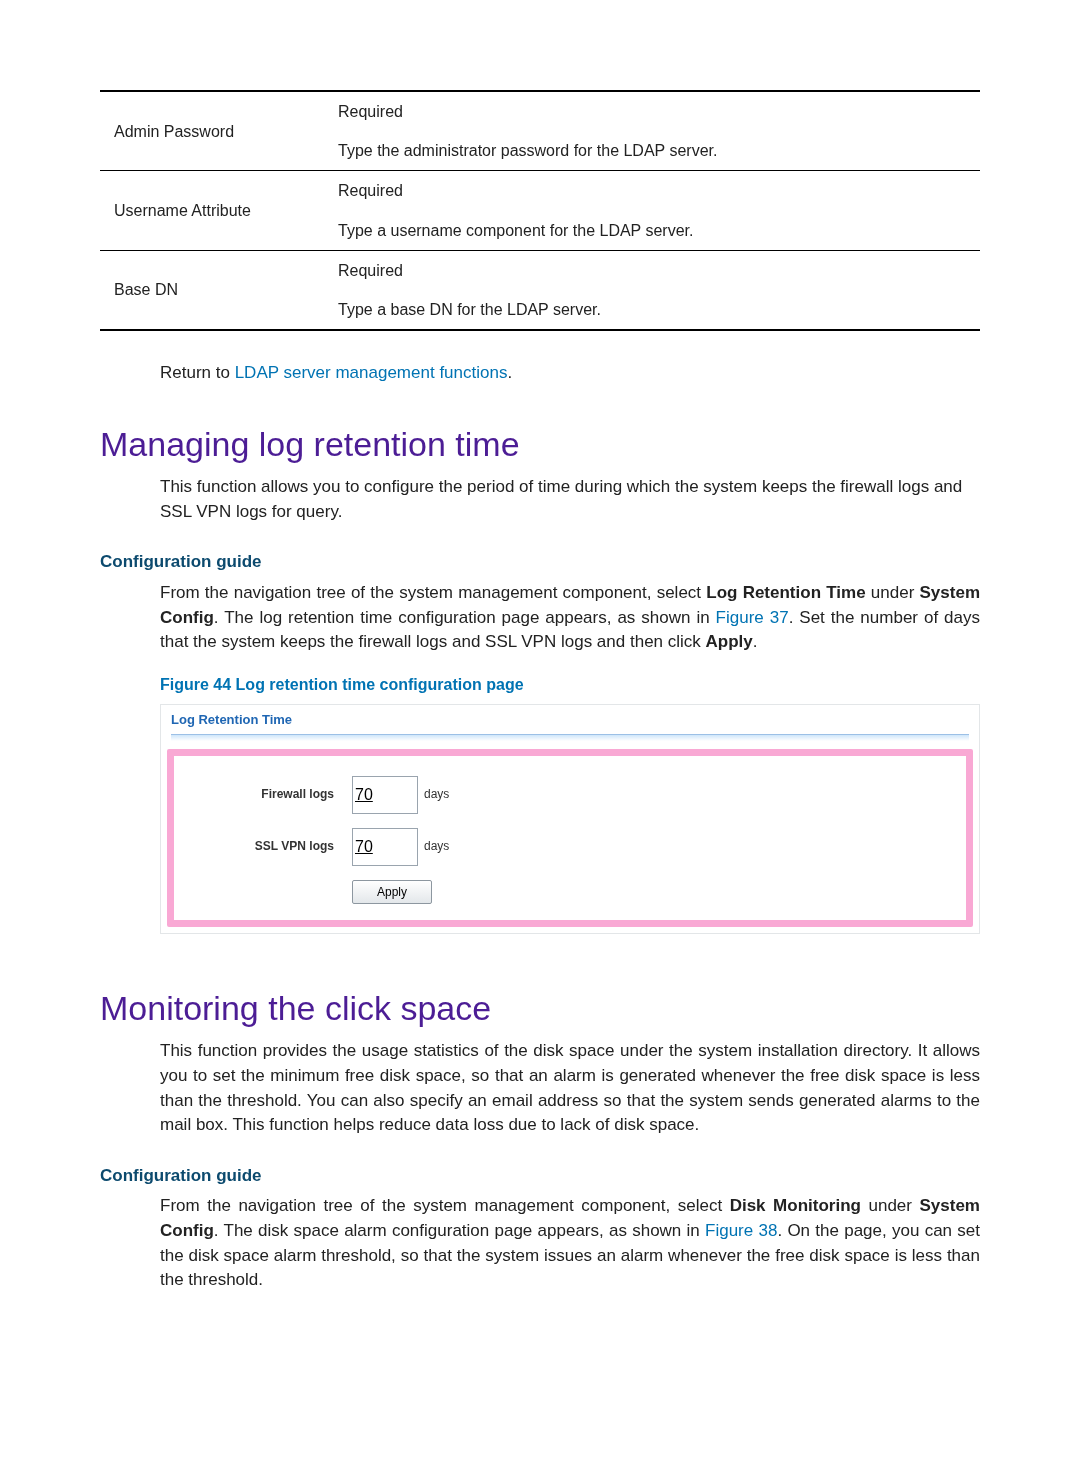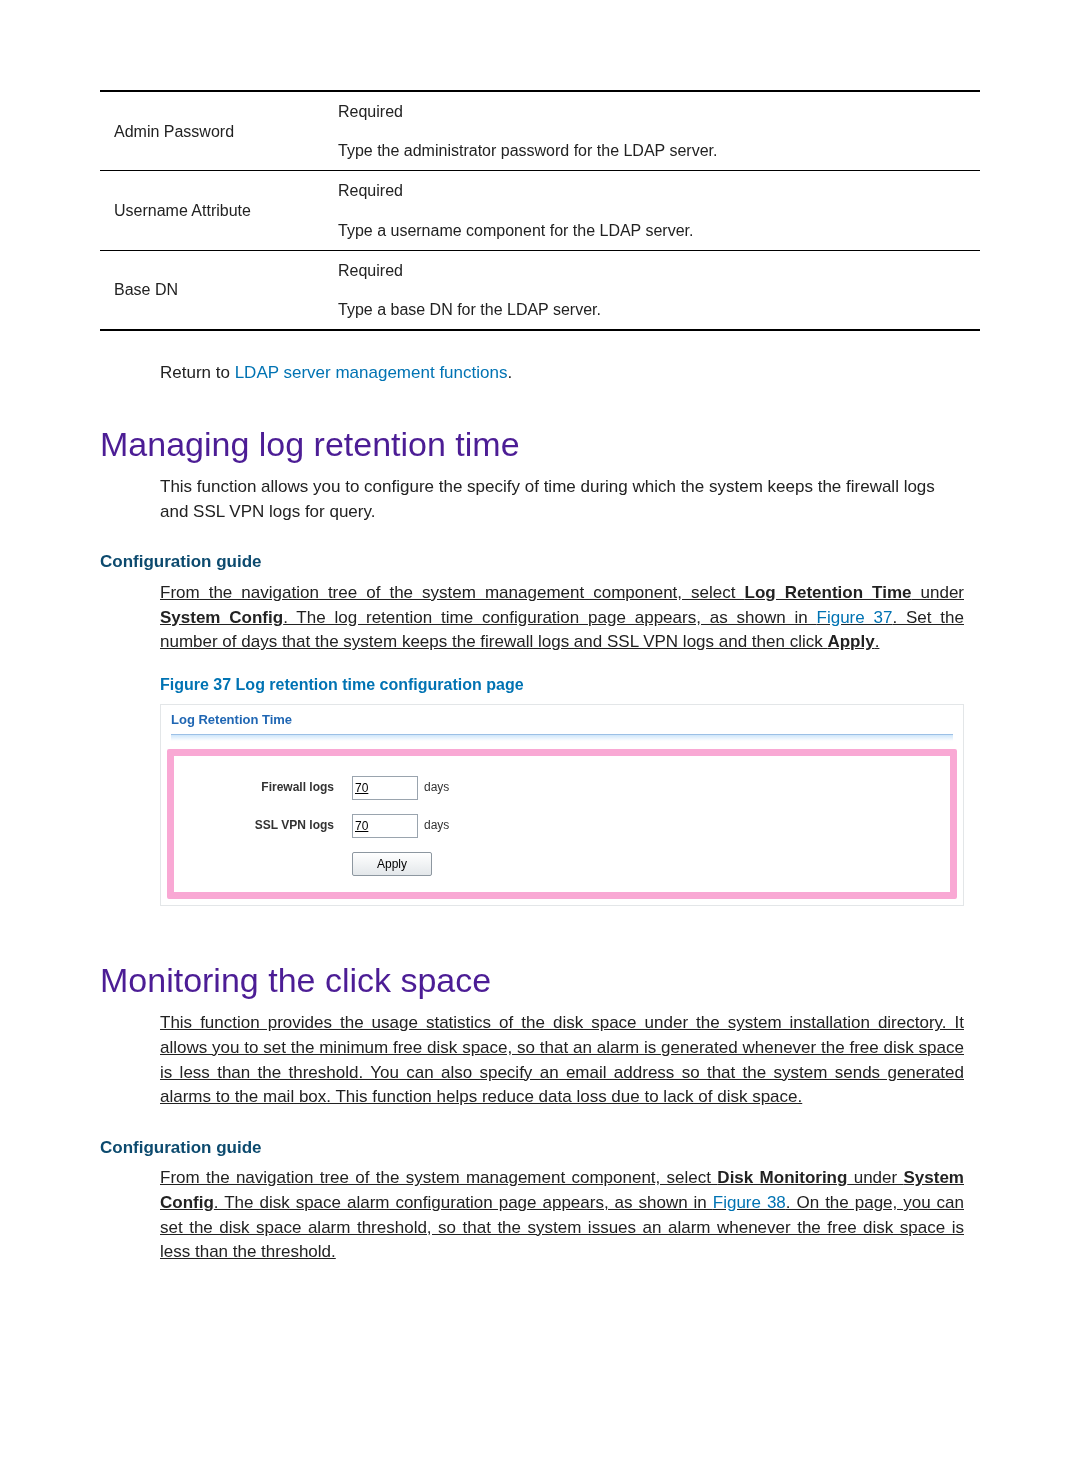--- a/index.html
+++ b/index.html
@@ -35,21 +35,21 @@
   .ldap-table td.key {
     width: 200px;
     white-space: nowrap;
   }
   .ldap-table .val-req { }
   .ldap-table .val-desc { }
 
   
   .para-indent {
     margin-left: 60px;
-    margin-right: 16px;
+    margin-right: 0;
   }
   p { margin: 0 0 4px 0; }
   .return-line {
     margin-top: 30px;
     font-size: 17px;
   }
   a.inline-link {
     color: #0073b3;
     text-decoration: none;
     cursor: pointer;
@@ -119,43 +119,43 @@
   .screenshot .lbl {
     width: 150px;
     text-align: right;
     font-weight: 700;
     padding-right: 18px;
     font-size: 12px;
   }
   .screenshot input[type="text"] {
     width: 60px;
     height: 18px;
-    font-size: 12px;
-    padding: 2px 2px;
+    font-size: 16px;
+    padding: 9px 2px;
     border: 1px solid #9aa4ae;
     background: #fff;
     box-sizing: content-box;
     text-decoration: underline;
   }
   .screenshot .unit {
     margin-left: 6px;
     font-size: 12px;
   }
   .screenshot button.apply {
     margin-left: 168px;
     width: 80px;
     height: 24px;
     font-size: 12px;
     border: 1px solid #8d97a0;
     background: linear-gradient(to bottom, #ffffff, #e3e7ea);
     cursor: pointer;
     border-radius: 2px;
   }
 
-  .justify { text-align: justify; text-decoration: underline; }
+  .justify { text-align: justify; }
 </style>
 </head>
 <body>
 
 <div class="page">
 
   <table class="ldap-table">
     <tbody>
 
       <tr>
@@ -182,29 +182,29 @@
         <td class="val-desc">Type a base DN for the LDAP server.</td>
       </tr>
     </tbody>
   </table>
 
   <p class="return-line para-indent">
     <span>Return to </span><a class="inline-link">LDAP server management functions</a><span>.</span>
   </p>
 
   <h1 class="section">Managing log retention time</h1>
-  <p class="para-indent">This function allows you to configure the specify of time during which the system keeps the firewall logs and SSL VPN logs for query.</p>
+  <p class="para-indent">This function allows you to configure the period of time during which the system keeps the firewall logs and SSL VPN logs for query.</p>
 
   <h3 class="subhead">Configuration guide</h3>
   <p class="para-indent justify">
     <span>From the navigation tree of the system management component, select </span><b>Log Retention Time</b><span> under </span><b>System Config</b><span>. The log retention time configuration page appears, as shown in </span><a class="inline-link">Figure 37</a><span>. Set the number of days that the system keeps the firewall logs and SSL VPN logs and then click </span><b>Apply</b><span>.</span>
   </p>
 
   <div class="para-indent">
-    <p class="fig-caption">Figure 37 Log retention time configuration page</p>
+    <p class="fig-caption">Figure 44 Log retention time configuration page</p>
 
     <div class="screenshot">
       <div class="hdr-wrap">
         <span class="hdr">Log Retention Time</span>
         <div class="hdr-line"></div>
       </div>
       <div class="panel">
         <div class="row">
           <span class="lbl">Firewall logs</span>
           <input type="text" value="70" style="">

